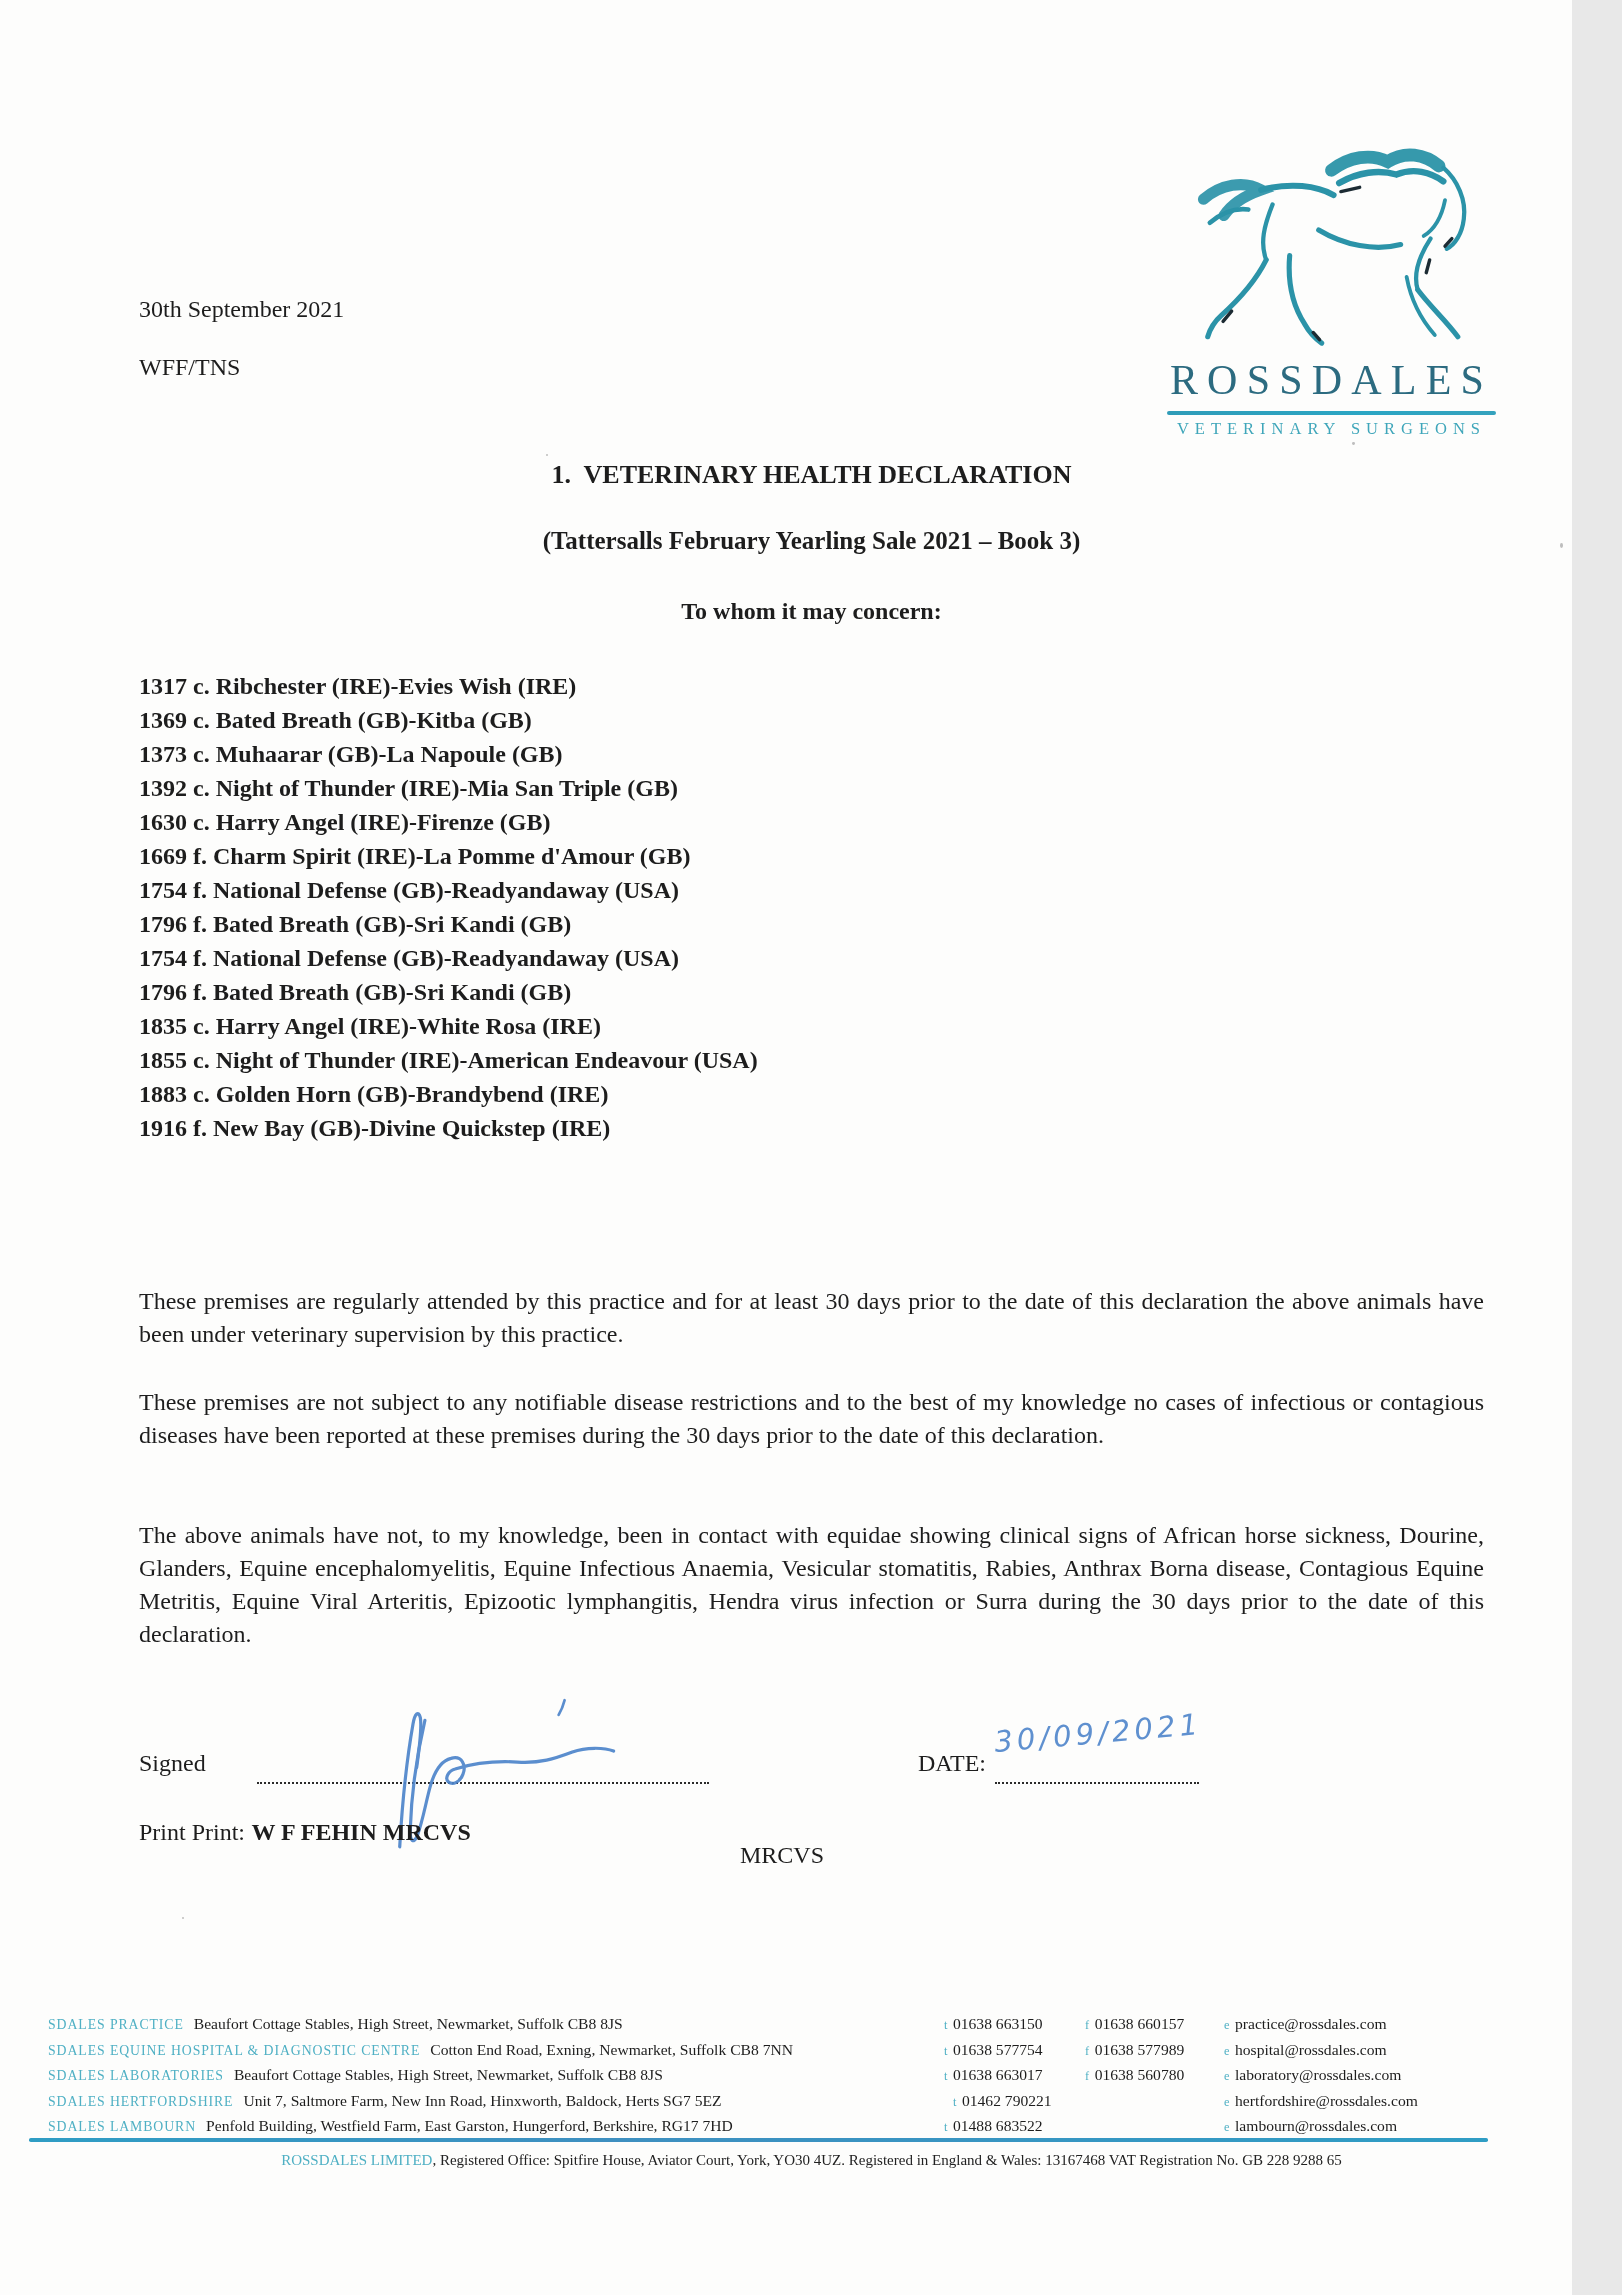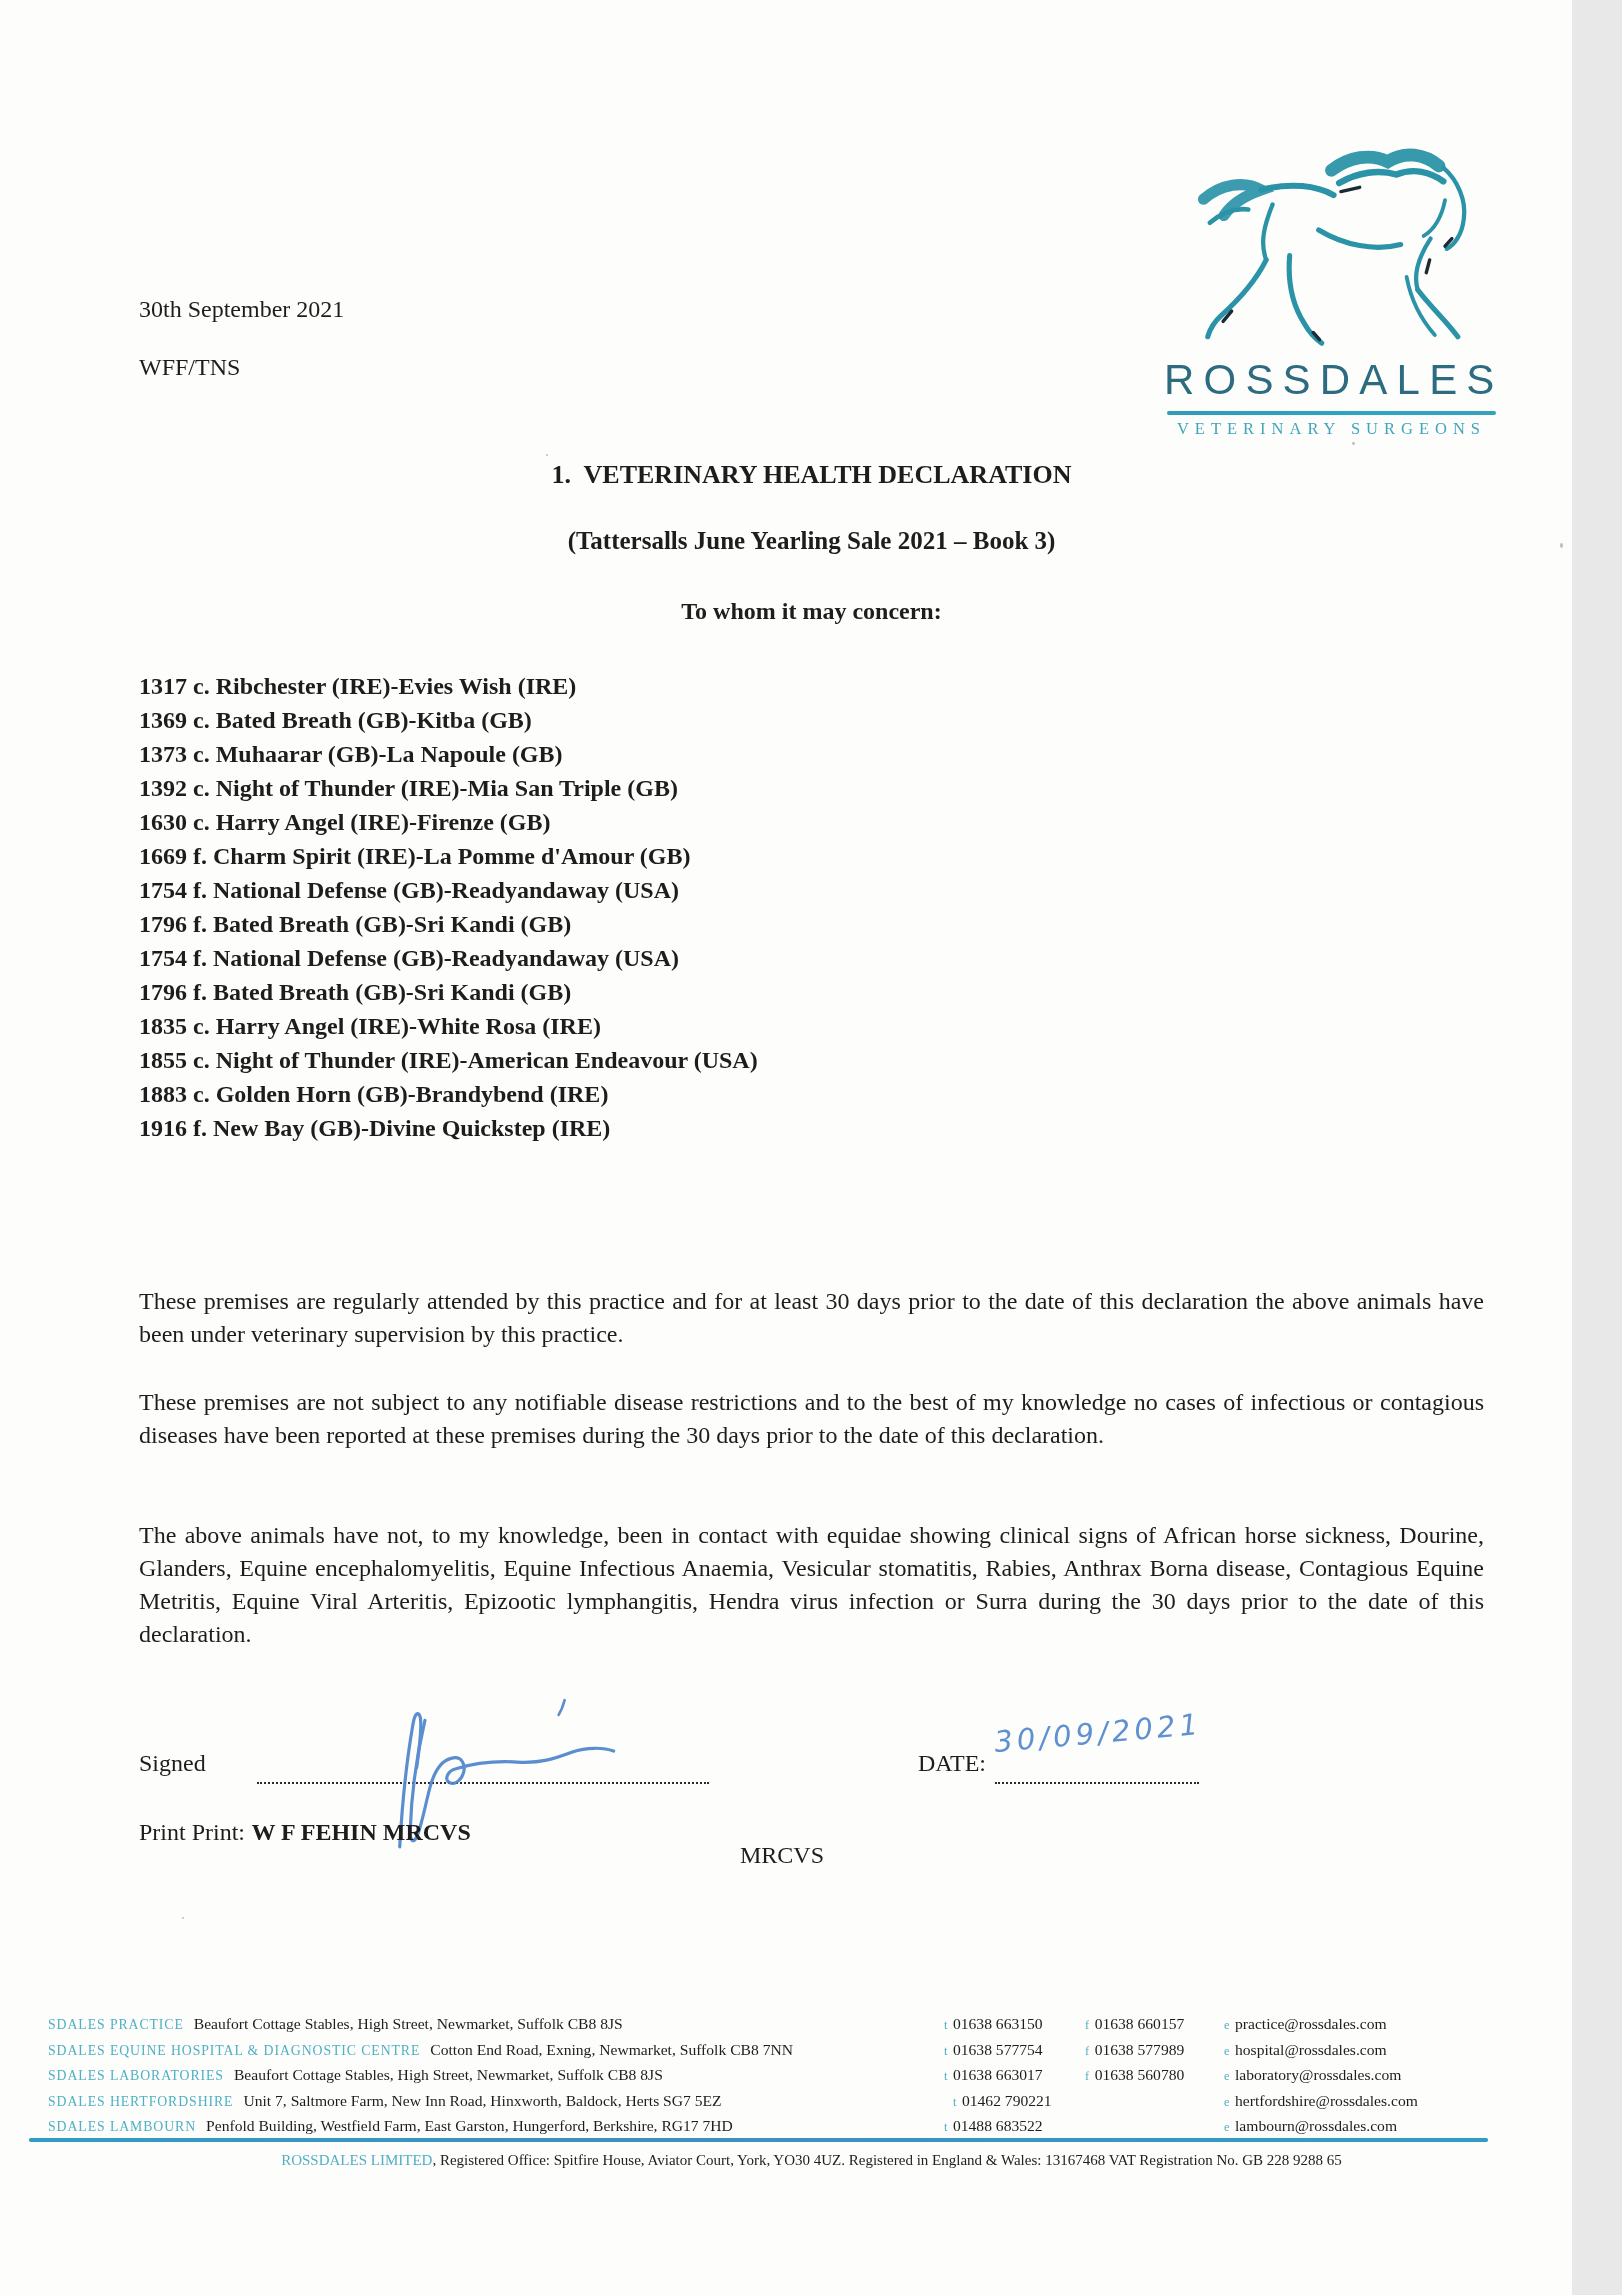--- a/index.html
+++ b/index.html
@@ -7,21 +7,21 @@
     position:relative; width:1572px; height:2295px; background:#fdfdfc;
     font-family:"Liberation Serif", serif; color:#1d1d1d; overflow:hidden;
   }
   
   .date-line{position:absolute; left:139px; top:296px; font-size:24px;}
   .ref-line{position:absolute; left:139px; top:354px; font-size:24px;}
   .logo{position:absolute; left:1164px; top:131px; width:335px; text-align:center;}
   .logo-horse{width:321px; height:239px; display:block; margin:0 auto;}
   .logo-name{
     font-size:42px; letter-spacing:9.2px; color:#2c6b80; margin-top:-13.8px;
-    font-family:Liberation Sans, sans-serif; white-space:nowrap;
+    font-family:Liberation Serif, serif; white-space:nowrap;
   }
   .logo-rule{height:4.1px; background:linear-gradient(90deg,#2f9cb8,#2ba6c4 60%,#35a2bd); margin:6.4px 2.8px 4.6px 2.8px; border-radius:2.3px;}
   .logo-tagline{font-size:16.5px; letter-spacing:6px; color:#3fa6ba; white-space:nowrap;}
   
   .title, .subtitle, .salutation{
     position:absolute; left:0; width:1623px; text-align:center; font-weight:bold; white-space:pre-wrap;
   }
   .title{top:460px; font-size:26px;}
   .subtitle{top:527px; font-size:25px;}
   .salutation{top:598px; font-size:24px;}
@@ -98,21 +98,21 @@
           <path d="M560 302 L552 332"></path>
         </g>
       </g>
     </svg>
     <div class="logo-name">ROSSDALES</div>
     <div class="logo-rule"></div>
     <div class="logo-tagline">VETERINARY SURGEONS</div>
   </div>
 
   <div class="title">1.  VETERINARY HEALTH DECLARATION</div>
-  <div class="subtitle">(Tattersalls June Yearling Sale 2021 – Book 3)</div>
+  <div class="subtitle">(Tattersalls February Yearling Sale 2021 – Book 3)</div>
   <div class="salutation">To whom it may concern:</div>
 
   <div class="horses">
     <div>1317 c. Ribchester (IRE)-Evies Wish (IRE)</div>
     <div>1369 c. Bated Breath (GB)-Kitba (GB)</div>
     <div>1373 c. Muhaarar (GB)-La Napoule (GB)</div>
     <div>1392 c. Night of Thunder (IRE)-Mia San Triple (GB)</div>
     <div>1630 c. Harry Angel (IRE)-Firenze (GB)</div>
     <div>1669 f. Charm Spirit (IRE)-La Pomme d'Amour (GB)</div>
     <div>1754 f. National Defense (GB)-Readyandaway (USA)</div>

